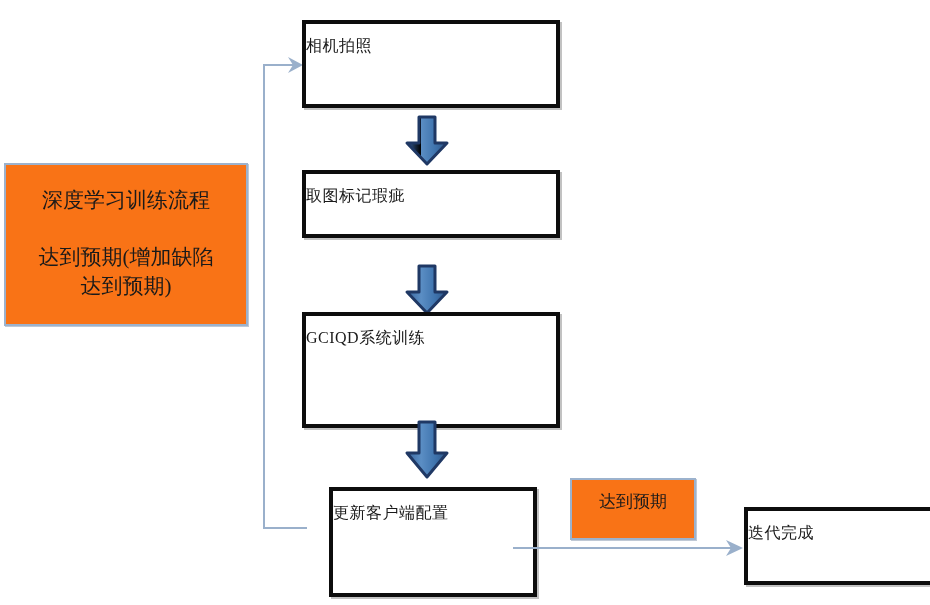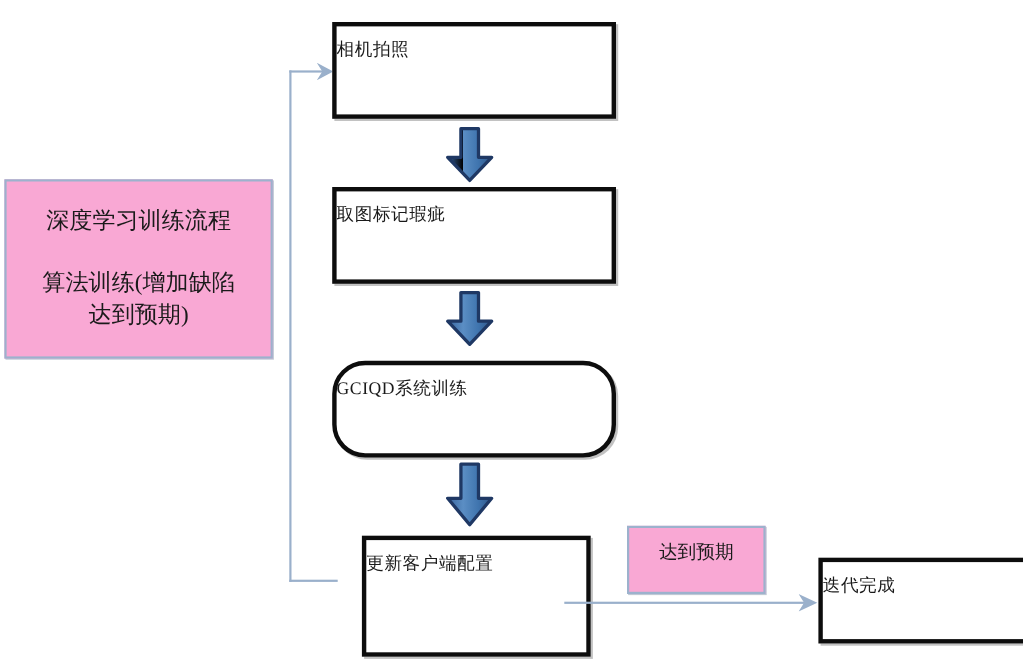--- a/index.html
+++ b/index.html
@@ -36,21 +36,21 @@
     letter-spacing: 0.5px;
   }
 
   
   .text-top .label { margin-top: 12px; }
 
   
   .note-box {
     position: absolute;
     box-sizing: border-box;
-    background: #f9a8d4;
+    background: #f97316;
     border: 2px solid #9cb2cd;
     box-shadow: 1px 1px 0 rgba(150,165,185,0.6);
   }
   .note-box .note-inner {
     position: absolute;
     left: 0; right: 0;
     text-align: center;
     color: #1a1a1a;
   }
 
@@ -68,21 +68,21 @@
   .conn-v { width: 2px; }
   .arrow-svg { position: absolute; }
 </style>
 </head>
 <body>
 
 <div id="canvas">
 
   <div class="note-box" style="left:4px; top:163px; width:244px; height:163px;">
     <div class="note-inner" style="top:22px; font-size:21px; line-height:1.3;">深度学习训练流程</div>
-    <div class="note-inner" style="top:79px; font-size:21px; line-height:1.3;">算法训练(增加缺陷</div>
+    <div class="note-inner" style="top:79px; font-size:21px; line-height:1.3;">达到预期(增加缺陷</div>
     <div class="note-inner" style="top:108px; font-size:21px; line-height:1.3;">达到预期)</div>
   </div>
 
   <div class="conn conn-h" style="left:263px; top:527px; width:44px;"></div>
 
   <div class="conn conn-v" style="left:263px; top:64px; height:465px;"></div>
 
   <div class="conn conn-h" style="left:263px; top:64px; width:34px;"></div>
   <svg class="arrow-svg" style="left:288px; top:56px;" width="18" height="18" viewBox="0 0 18 18">
     <path d="M0,1 L15,9 L0,17 L5,9 Z" fill="#9ab0cb"></path>
@@ -98,37 +98,37 @@
         <stop offset="0%" stop-color="#39659e"></stop>
         <stop offset="35%" stop-color="#precision"></stop>
         <stop offset="35%" stop-color="#5b8ec4"></stop>
         <stop offset="70%" stop-color="#3f74ae"></stop>
         <stop offset="100%" stop-color="#2f5586"></stop>
       </linearGradient>
     </defs>
     <path d="M16,2 L32,2 L32,28 L44,28 L24,49 L4,28 L16,28 Z" fill="url(#ga1)" stroke="#1f3864" stroke-width="3" stroke-linejoin="round"></path>
   </svg>
 
-  <div class="proc-box text-top" style="left:302px; top:170px; width:258px; height:88px;">
+  <div class="proc-box text-top" style="left:302px; top:170px; width:258px; height:68px;">
     <span class="label">取图标记瑕疵</span>
   </div>
 
   <svg class="block-arrow" style="left:403px; top:264px;" width="48" height="52" viewBox="0 0 48 52">
     <defs>
       <linearGradient id="ga2" x1="0" y1="0" x2="1" y2="0">
         <stop offset="0%" stop-color="#39659e"></stop>
         <stop offset="35%" stop-color="#5b8ec4"></stop>
         <stop offset="70%" stop-color="#3f74ae"></stop>
         <stop offset="100%" stop-color="#2f5586"></stop>
       </linearGradient>
     </defs>
     <path d="M16,2 L32,2 L32,28 L44,28 L24,49 L4,28 L16,28 Z" fill="url(#ga2)" stroke="#1f3864" stroke-width="3" stroke-linejoin="round"></path>
   </svg>
 
-  <div class="proc-box text-top" style="left:302px; top:328px; width:258px; height:88px;border-radius:30px;">
+  <div class="proc-box text-top" style="left:302px; top:312px; width:258px; height:116px;">
     <span class="label">GCIQD系统训练</span>
   </div>
 
   <svg class="block-arrow" style="left:403px; top:420px;" width="48" height="60" viewBox="0 0 48 60">
     <defs>
       <linearGradient id="ga3" x1="0" y1="0" x2="1" y2="0">
         <stop offset="0%" stop-color="#39659e"></stop>
         <stop offset="35%" stop-color="#5b8ec4"></stop>
         <stop offset="70%" stop-color="#3f74ae"></stop>
         <stop offset="100%" stop-color="#2f5586"></stop>

